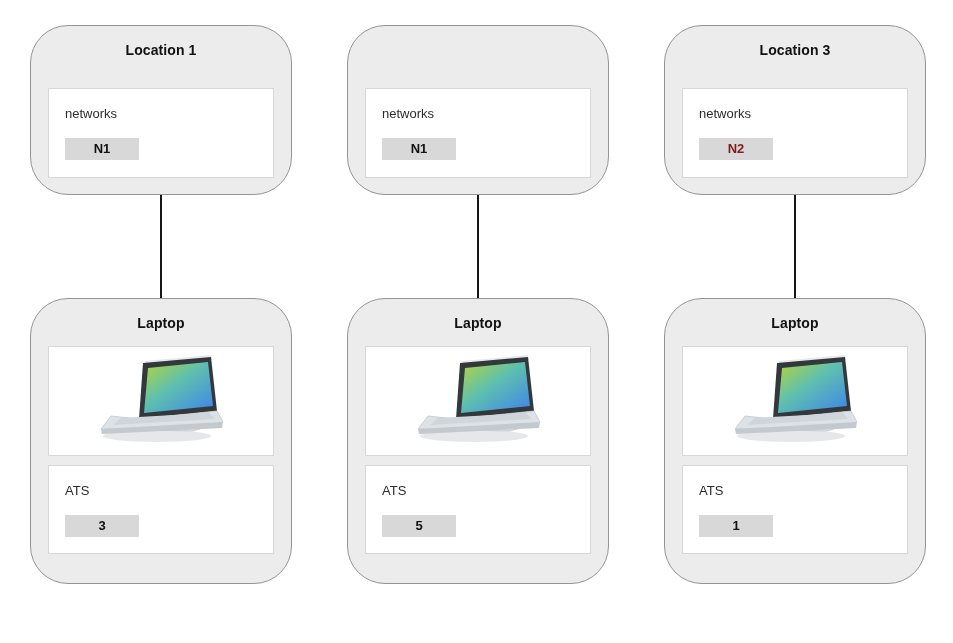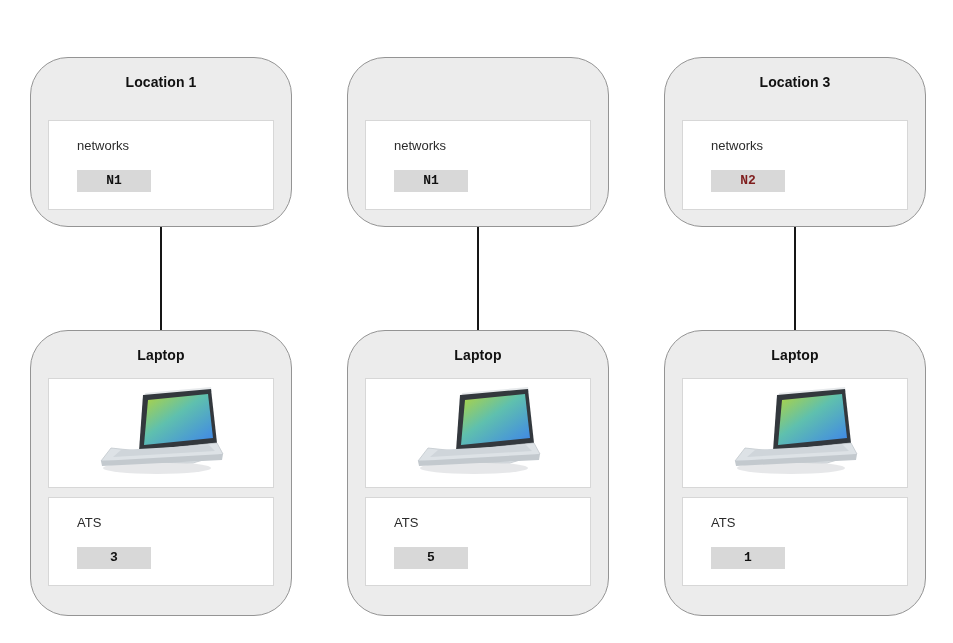--- a/index.html
+++ b/index.html
@@ -8,21 +8,20 @@
     width: 953px;
     height: 643px;
     background: #ffffff;
     font-family: "Liberation Sans", "DejaVu Sans", sans-serif;
     overflow: hidden;
   }
   .column {
     position: absolute;
     top: 25px;
     width: 262px;
-    margin-top: 32px;
   }
   .col-0 { left: 30px; }
   .col-1 { left: 347px; }
   .col-2 { left: 664px; }
 
   .node {
     position: relative;
     box-sizing: border-box;
     background: #ececec;
     border: 1px solid #949494;
@@ -40,42 +39,41 @@
     letter-spacing: 0.1px;
   }
 
   .panel {
     position: absolute;
     left: 17px;
     right: 17px;
     box-sizing: border-box;
     background: #ffffff;
     border: 1px solid #d7d7d7;
-    padding: 17px 16px 0 28px;
+    padding: 17px 16px 0 16px;
   }
   .loc-panel   { top: 62px;  height: 90px; }
   .image-panel { top: 47px;  height: 110px; padding: 0; display: flex; align-items: center; justify-content: center; }
   .ats-panel   { top: 166px; height: 89px; }
 
   .field-label {
     font-size: 13px;
     line-height: 16px;
     color: #2b2b2b;
   }
   .badge {
     margin-top: 16px;
     width: 74px;
     height: 22px;
     line-height: 22px;
     background: #d8d8d8;
     text-align: center;
     font-size: 13px;
     font-weight: bold;
     color: #111111;
-    font-family: Liberation Mono, monospace;
   }
   .badge.alert { color: #7f1d1d; }
 
   .connector {
     width: 2px;
     height: 103px;
     margin: 0 auto;
     background: #161616;
   }
 

